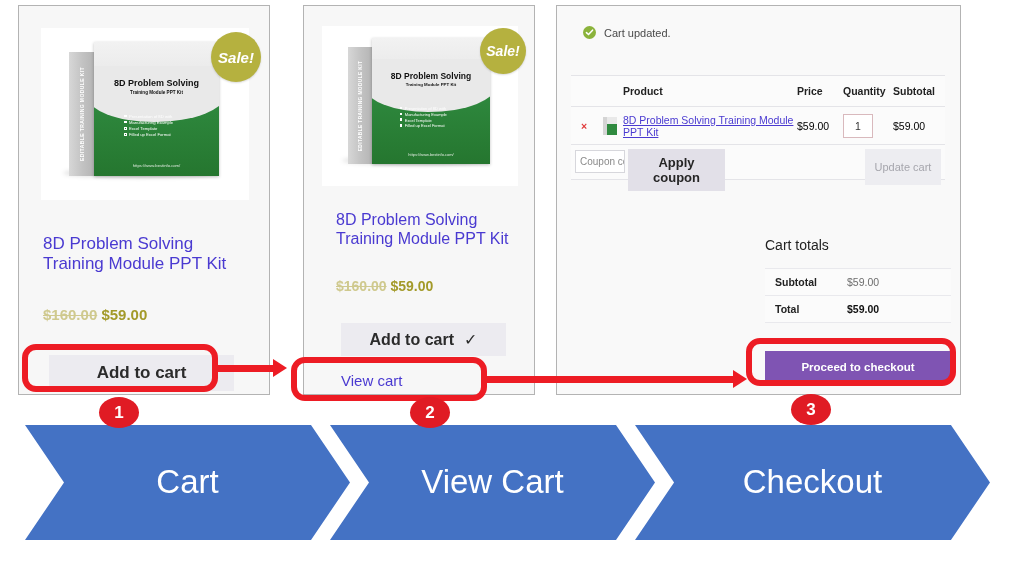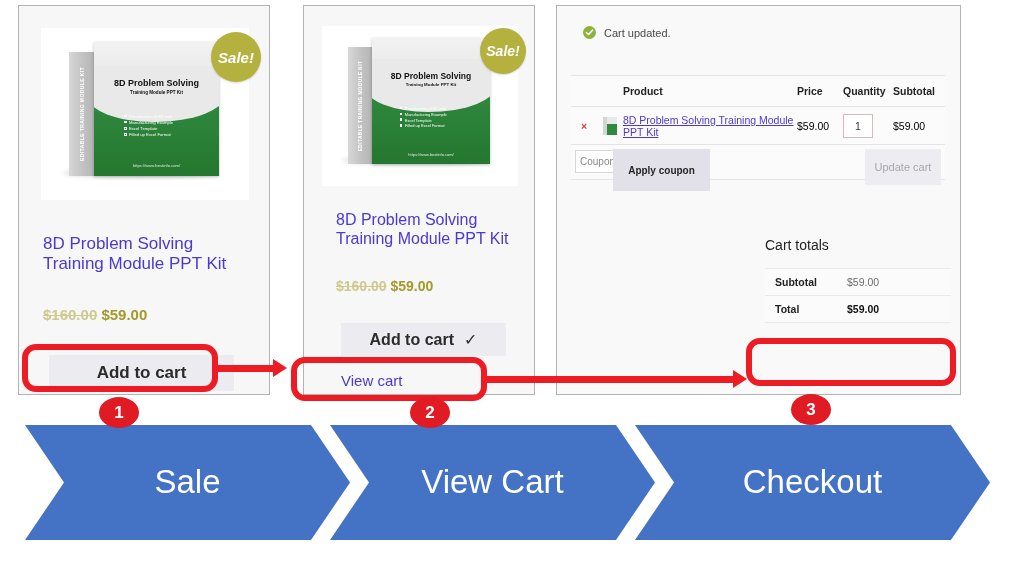--- a/index.html
+++ b/index.html
@@ -411,21 +411,21 @@
             </td>
             <td>$59.00</td>
             <td>
               <span class="qty-box">1</span>
             </td>
             <td>$59.00</td>
           </tr>
           <tr>
             <td class="coupon-row-cell" colspan="6">
               <span class="coupon-input" style="left:4px;top:5px;width:50px;height:23px;font-size:10px;">Coupon code</span>
-              <button class="btn-coupon" style="left:42px;top:4px;width:97px;height:42px;font-size:10px;">Apply coupon</button>
+              <button class="btn-coupon" style="left:57px;top:4px;width:97px;height:42px;font-size:13px;">Apply coupon</button>
               <button class="btn-update" style="right:4px;top:4px;width:76px;height:36px;font-size:11px;">Update cart</button>
             </td>
           </tr>
         </tbody>
       </table>
 
       <div class="cart-totals-title" style="left:208px;top:231px;font-size:14px;">Cart totals</div>
 
       <table class="totals-table" style="left:208px;top:262px;width:186px;font-size:10.5px;">
         <tbody>
@@ -433,40 +433,41 @@
             <td class="tot-label">Subtotal</td>
             <td class="tot-sub-val">$59.00</td>
           </tr>
           <tr>
             <td class="tot-label">Total</td>
             <td class="tot-total-val">$59.00</td>
           </tr>
         </tbody>
       </table>
 
+      <button class="btn-checkout" style="left:208px;top:345px;width:186px;height:32px;font-size:11.5px;">Proceed to checkout</button>
     </div>
   </div>
 
   <div class="hl" style="left:22px;top:344px;width:196px;height:48px;"></div>
   <div class="hl" style="left:291px;top:357px;width:196px;height:44px;"></div>
   <div class="hl" style="left:746px;top:338px;width:210px;height:48px;"></div>
 
   <div class="arrow-line" style="left:218px;top:365px;width:58px;height:7px;"></div>
   <div class="arrow-head" style="left:273px;top:359px;"></div>
 
   <div class="arrow-line" style="left:487px;top:376px;width:249px;height:7px;"></div>
   <div class="arrow-head" style="left:733px;top:370px;"></div>
 
   <div class="step-badge" style="left:99px;top:397px;">1</div>
   <div class="step-badge" style="left:410px;top:397px;">2</div>
   <div class="step-badge" style="left:791px;top:394px;">3</div>
 
   <div class="chev" style="left:25px;top:425px;width:325px;height:115px;clip-path:polygon(0 0, 88% 0, 100% 50%, 88% 100%, 0 100%, 12% 50%);">
     <div>
-      <span>Sale</span>
+      <span>Cart</span>
     </div>
   </div>
 
   <div class="chev" style="left:330px;top:425px;width:325px;height:115px;clip-path:polygon(0 0, 88% 0, 100% 50%, 88% 100%, 0 100%, 12% 50%);">
     <div>
       <span>View Cart</span>
     </div>
   </div>
 
   <div class="chev" style="left:635px;top:425px;width:355px;height:115px;clip-path:polygon(0 0, 89% 0, 100% 50%, 89% 100%, 0 100%, 11% 50%);">

